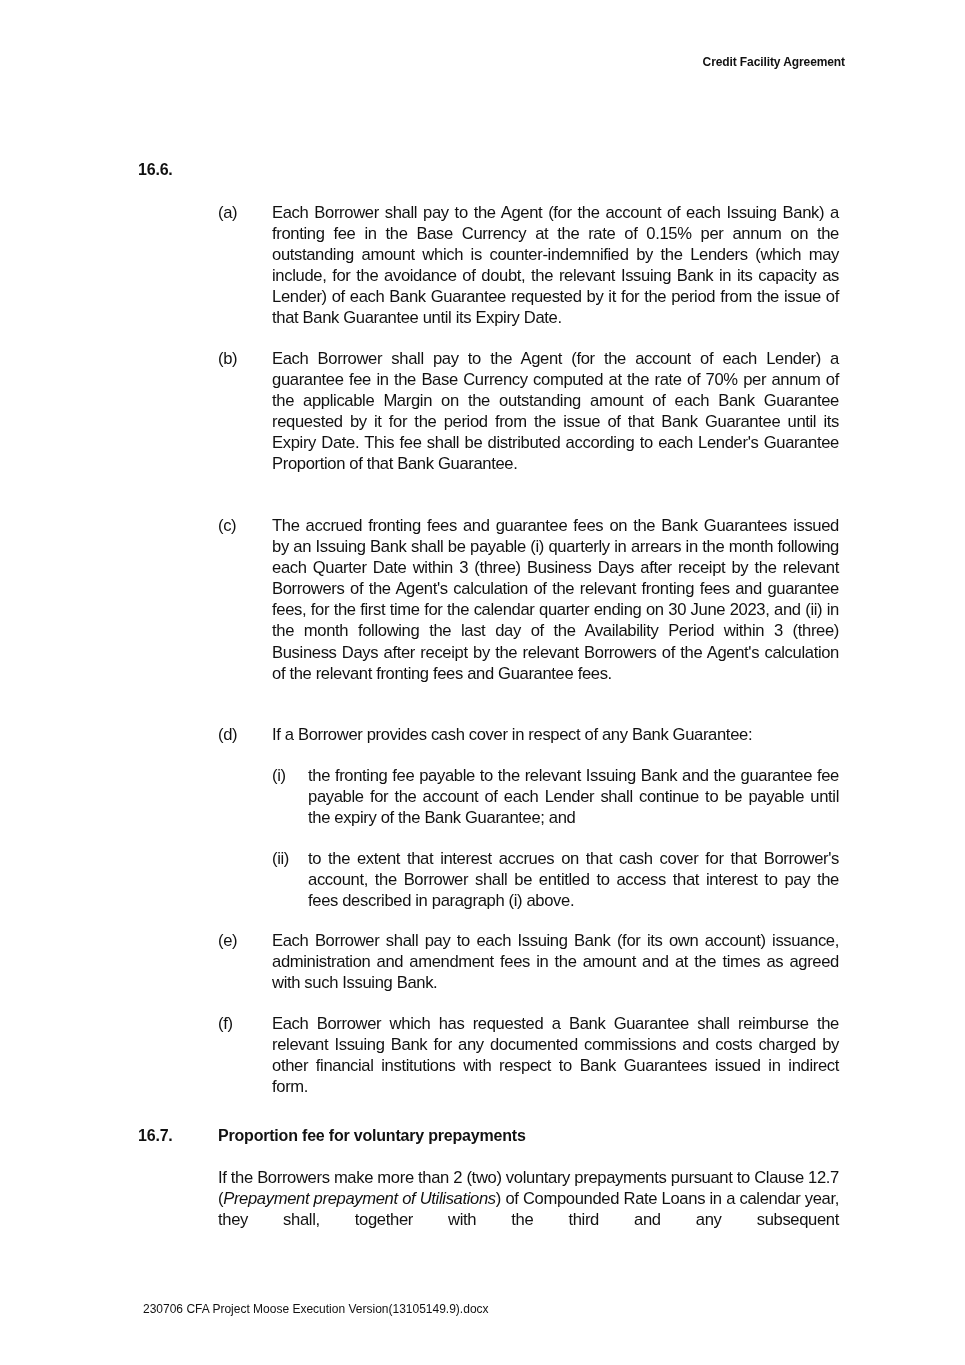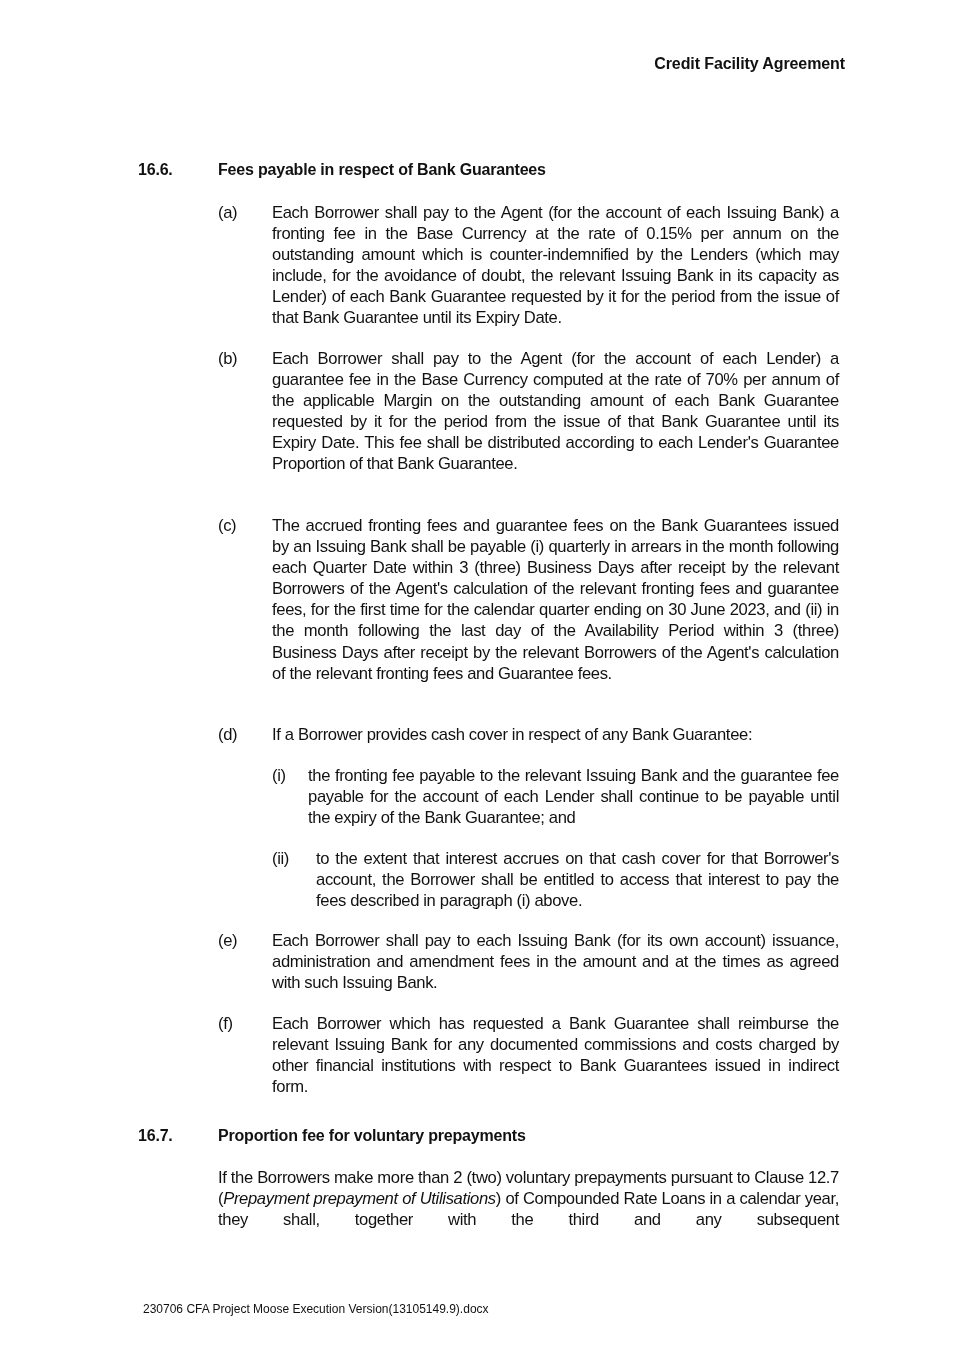--- a/index.html
+++ b/index.html
@@ -3,21 +3,21 @@
   <meta charset="utf-8">
   <style>
     html, body { margin: 0; padding: 0; background: #ffffff; }
     body {
       width: 965px; height: 1365px; position: relative; overflow: hidden;
       font-family: "Liberation Sans", "DejaVu Sans", sans-serif;
       color: #111111;
     }
     .header {
       position: absolute; top: 55px; right: 120px;
-      font-size: 16px; font-weight: bold; letter-spacing: -0.1px;
+      font-size: 12px; font-weight: bold; letter-spacing: -0.1px;
     }
     .section-heading {
       position: absolute; left: 138px; font-size: 16px; font-weight: bold;
       display: flex; letter-spacing: -0.2px; justify-content: flex-end;
     }
     .section-heading .num { width: 80px; }
     .para {
       position: absolute; left: 218px; width: 621px;
       display: flex; font-size: 16.6px; line-height: 21.1px;
       letter-spacing: -0.35px;
@@ -44,21 +44,20 @@
       position: absolute; top: 1368px; right: 120px; font-size: 10px;
     }
   </style>
 </head>
 <body>
 
 <div class="header">Credit Facility Agreement</div>
 
 <div class="section-heading" style="top:161px;">
   <span class="num">16.6.</span>
-  <span>Fees payable in respect of Bank Guarantees</span>
 </div>
 
 <div class="para" style="top:202px;">
   <span class="label">(a)</span>
   <span class="text">Each Borrower shall pay to the Agent (for the account of each Issuing Bank) a fronting fee in the Base Currency at the rate of 0.15% per annum on the outstanding amount which is counter-indemnified by the Lenders (which may include, for the avoidance of doubt, the relevant Issuing Bank in its capacity as Lender) of each Bank Guarantee requested by it for the period from the issue of that Bank Guarantee until its Expiry Date.</span>
 </div>
 
 <div class="para" style="top:348px;">
   <span class="label">(b)</span>
   <span class="text">Each Borrower shall pay to the Agent (for the account of each Lender) a guarantee fee in the Base Currency computed at the rate of 70% per annum of the applicable Margin on the outstanding amount of each Bank Guarantee requested by it for the period from the issue of that Bank Guarantee until its Expiry Date. This fee shall be distributed according to each Lender's Guarantee Proportion of that Bank Guarantee.</span>
@@ -72,21 +71,21 @@
 <div class="para" style="top:724px;">
   <span class="label">(d)</span>
   <span class="text">If a Borrower provides cash cover in respect of any Bank Guarantee:</span>
 </div>
 
 <div class="subpara" style="top:765px;">
   <span class="label">(i)</span>
   <span class="text">the fronting fee payable to the relevant Issuing Bank and the guarantee fee payable for the account of each Lender shall continue to be payable until the expiry of the Bank Guarantee; and</span>
 </div>
 
-<div class="subpara" style="top:848px;gap:8px;">
+<div class="subpara" style="top:848px;">
   <span class="label">(ii)</span>
   <span class="text">to the extent that interest accrues on that cash cover for that Borrower's account, the Borrower shall be entitled to access that interest to pay the fees described in paragraph (i) above.</span>
 </div>
 
 <div class="para" style="top:930px;">
   <span class="label">(e)</span>
   <span class="text">Each Borrower shall pay to each Issuing Bank (for its own account) issuance, administration and amendment fees in the amount and at the times as agreed with such Issuing Bank.</span>
 </div>
 
 <div class="para" style="top:1013px;">

